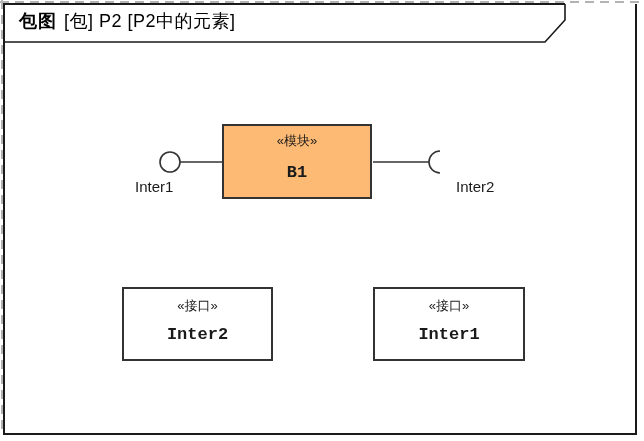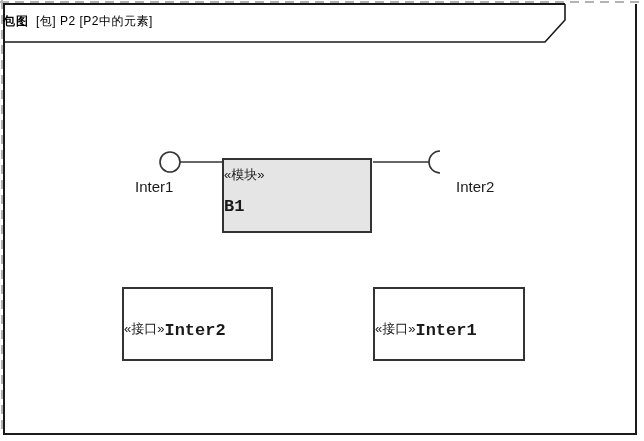--- a/index.html
+++ b/index.html
@@ -16,49 +16,49 @@
     position:absolute;left:0;top:1px;width:644px;height:2px;
     background:repeating-linear-gradient(90deg,#b3b3b3 0 9px,transparent 9px 15px);
   }
   .dash-left{
     position:absolute;left:1px;top:0;width:2px;height:432px;
     background:repeating-linear-gradient(180deg,#b3b3b3 0 9px,transparent 9px 15px);
   }
   svg.shapes{position:absolute;left:0;top:0;}
   
   .frame-title{
-    position:absolute;left:3px;top:12px;
-    font-size:12px;line-height:19px;white-space:nowrap;
+    position:absolute;left:19px;top:12px;
+    font-size:18px;line-height:19px;white-space:nowrap;
   }
   .frame-title .kw{font-weight:bold;letter-spacing:1px;}
   .frame-title .rest{margin-left:7px;letter-spacing:0.5px;}
   
   .block{
     position:absolute;left:222px;top:124px;width:146px;height:71px;
-    border:2px solid #333333;background:#e5e5e5;
-    display:flex;flex-direction:column;margin-top:34px;
+    border:2px solid #333333;background:#fdba74;
+    display:flex;flex-direction:column;align-items:center;
   }
   .stereotype{font-size:13px;line-height:15px;color:#1a1a1a;}
   .block .stereotype{margin-top:7px;}
   .el-name{
     font-family:"Liberation Mono", monospace;font-weight:bold;
     font-size:17px;line-height:17px;color:#1a1a1a;
   }
   .block .el-name{margin-top:16px;}
   
   .port-label{
     position:absolute;font-size:15px;line-height:17px;color:#1a1a1a;white-space:nowrap;
   }
   #lbl-provided{left:135px;top:178px;}
   #lbl-required{left:456px;top:178px;}
   
   .iface-box{
     position:absolute;top:287px;height:70px;
     border:2px solid #333333;background:#ffffff;
-    display:flex;flex-direction:row;align-items:center;
+    display:flex;flex-direction:column;align-items:center;
   }
   #iface-left{left:122px;width:147px;}
   #iface-right{left:373px;width:148px;}
   .iface-box .stereotype{margin-top:9px;}
   .iface-box .el-name{margin-top:13px;font-size:17px;}
 </style>
 </head>
 <body>
 
 <div id="canvas">

